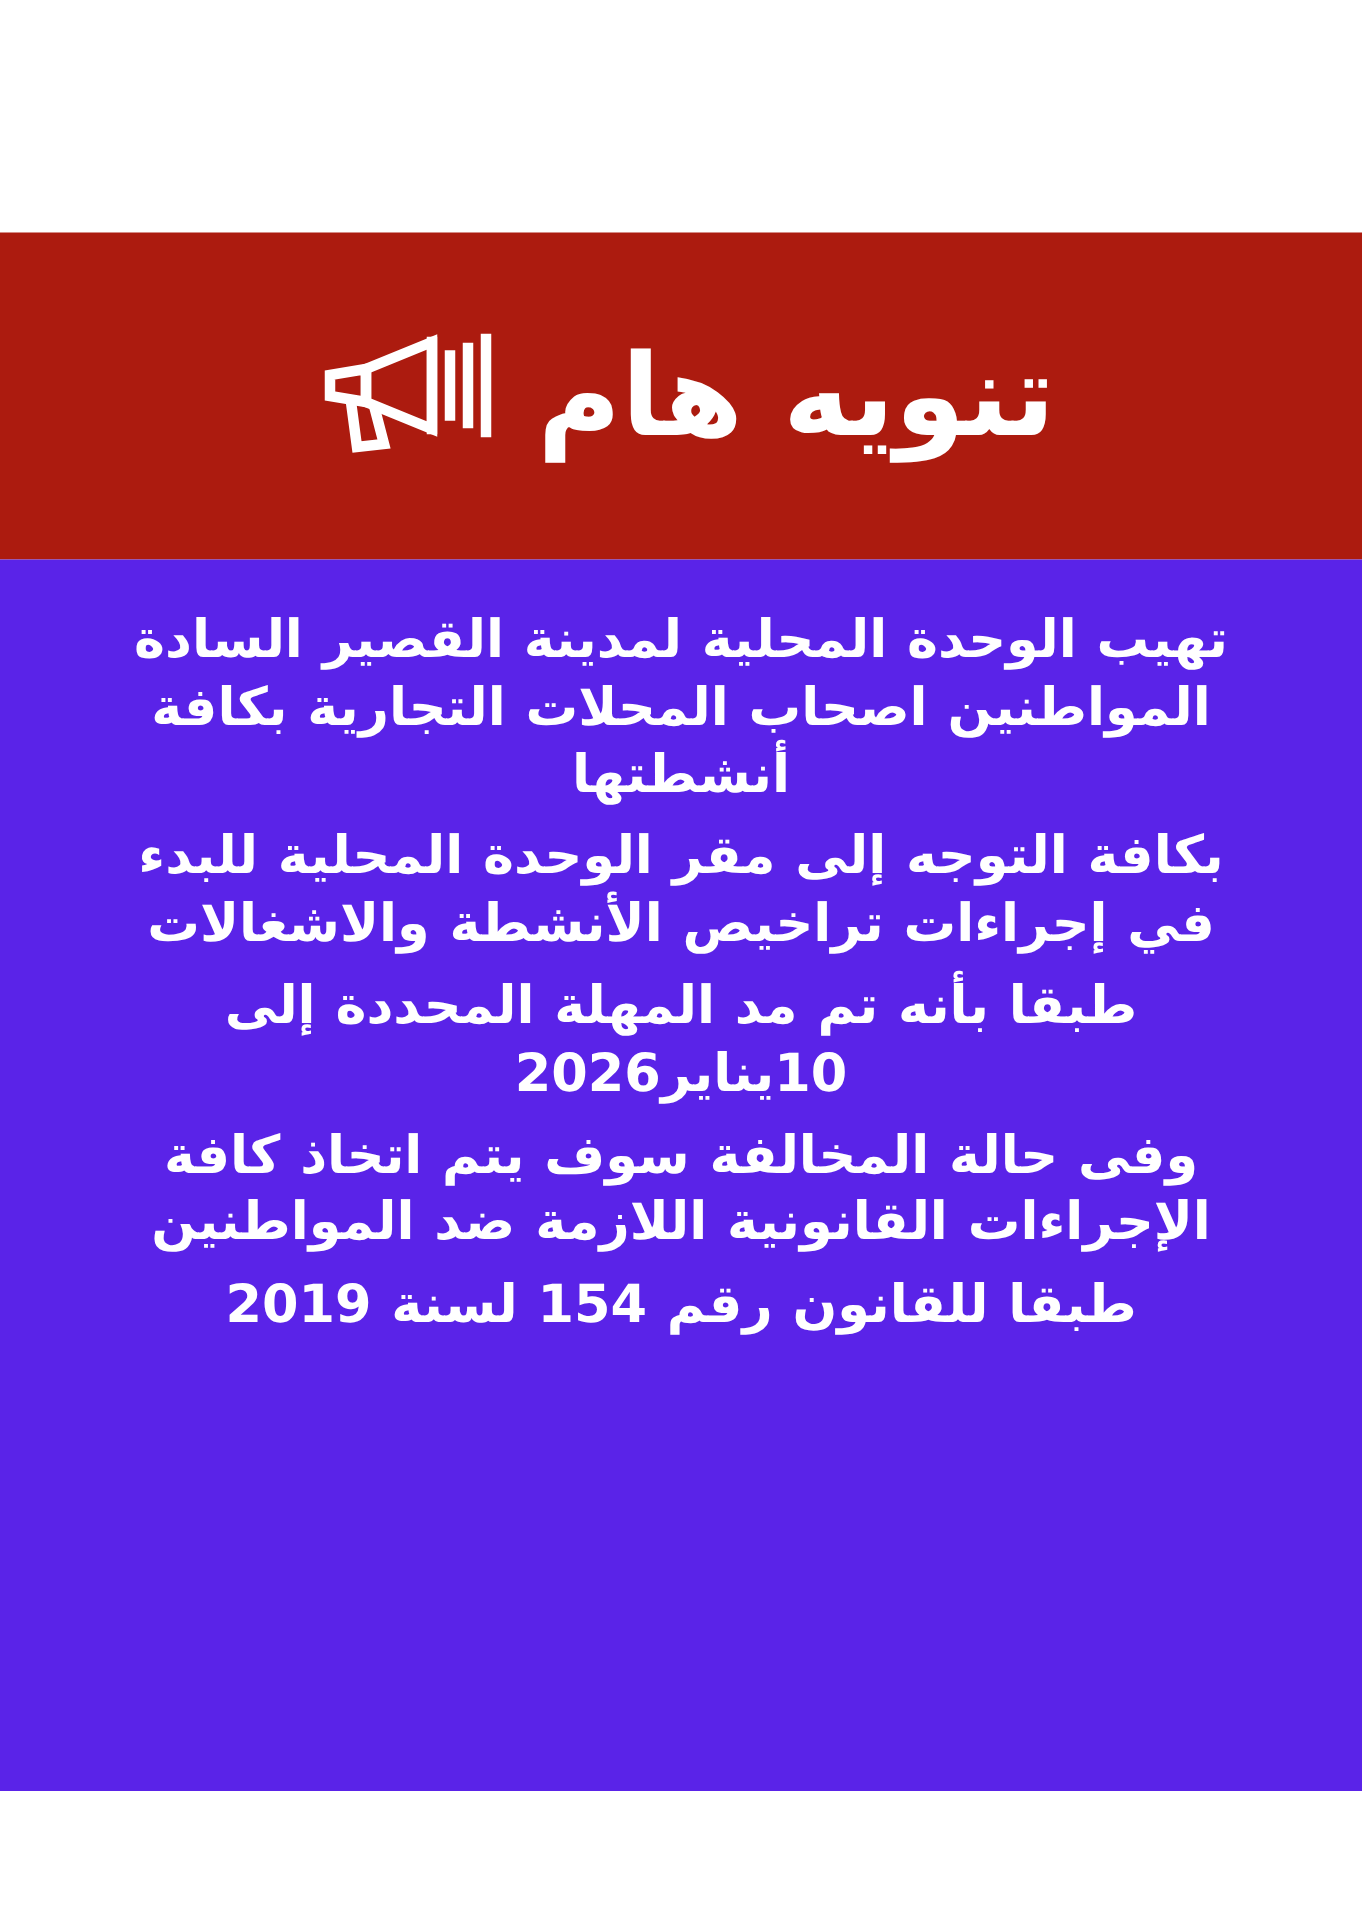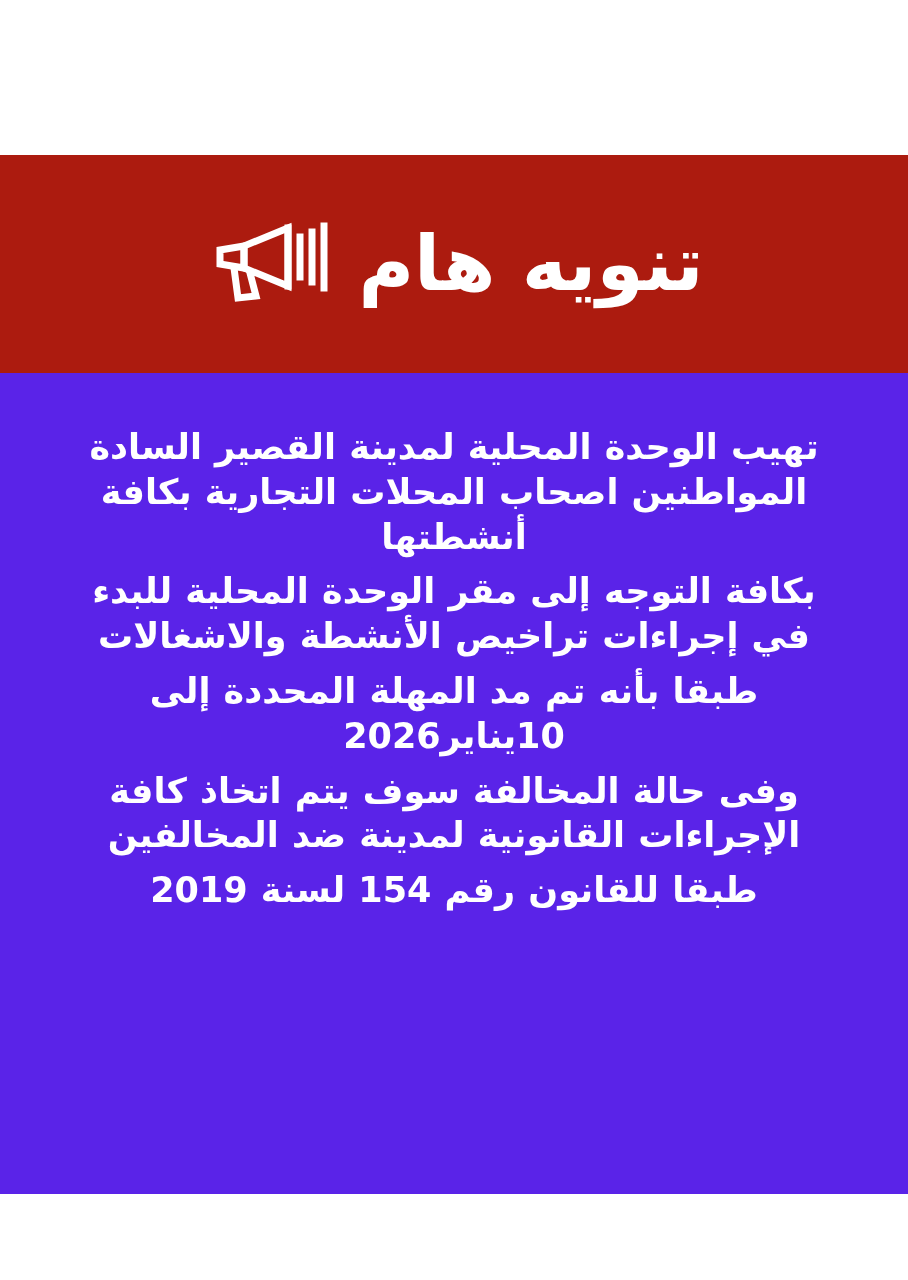--- a/index.html
+++ b/index.html
@@ -46,21 +46,21 @@
   }
   .megaphone {
     width: 128px;
     height: 96px;
     display: block;
     flex: 0 0 auto;
   }
   .body-block {
     flex: 1 1 auto;
     background: #5a23e8;
-    padding: 52px 60px 0 60px;
+    padding: 32px 60px 0 60px;
     direction: rtl;
     text-align: center;
   }
   .para {
     color: #ffffff;
     font-size: 35px;
     font-weight: bold;
     line-height: 1.28;
     margin: 0 0 10px 0;
     text-align: center;
@@ -95,19 +95,19 @@
         <path d="M40 30 L16 34 L16 48 L40 52 Z"></path>
         <path d="M30 52 L34 82 L52 80 L46 57"></path>
       </g>
     </svg>
   </div>
 
   <div class="body-block">
     <p class="para">تهيب الوحدة المحلية لمدينة القصير السادة المواطنين اصحاب المحلات التجارية بكافة أنشطتها</p>
     <p class="para">بكافة التوجه إلى مقر الوحدة المحلية للبدء في إجراءات تراخيص الأنشطة والاشغالات</p>
     <p class="para">طبقا بأنه تم مد المهلة المحددة إلى 10يناير2026</p>
-    <p class="para">وفى حالة المخالفة سوف يتم اتخاذ كافة الإجراءات القانونية لمدينة ضد المخالفين</p>
+    <p class="para">وفى حالة المخالفة سوف يتم اتخاذ كافة الإجراءات القانونية اللازمة ضد المواطنين</p>
     <p class="para">طبقا للقانون رقم 154 لسنة 2019</p>
   </div>
 
   <div class="bottom-spacer"></div>
 
 </div>
 
 </body></html>

